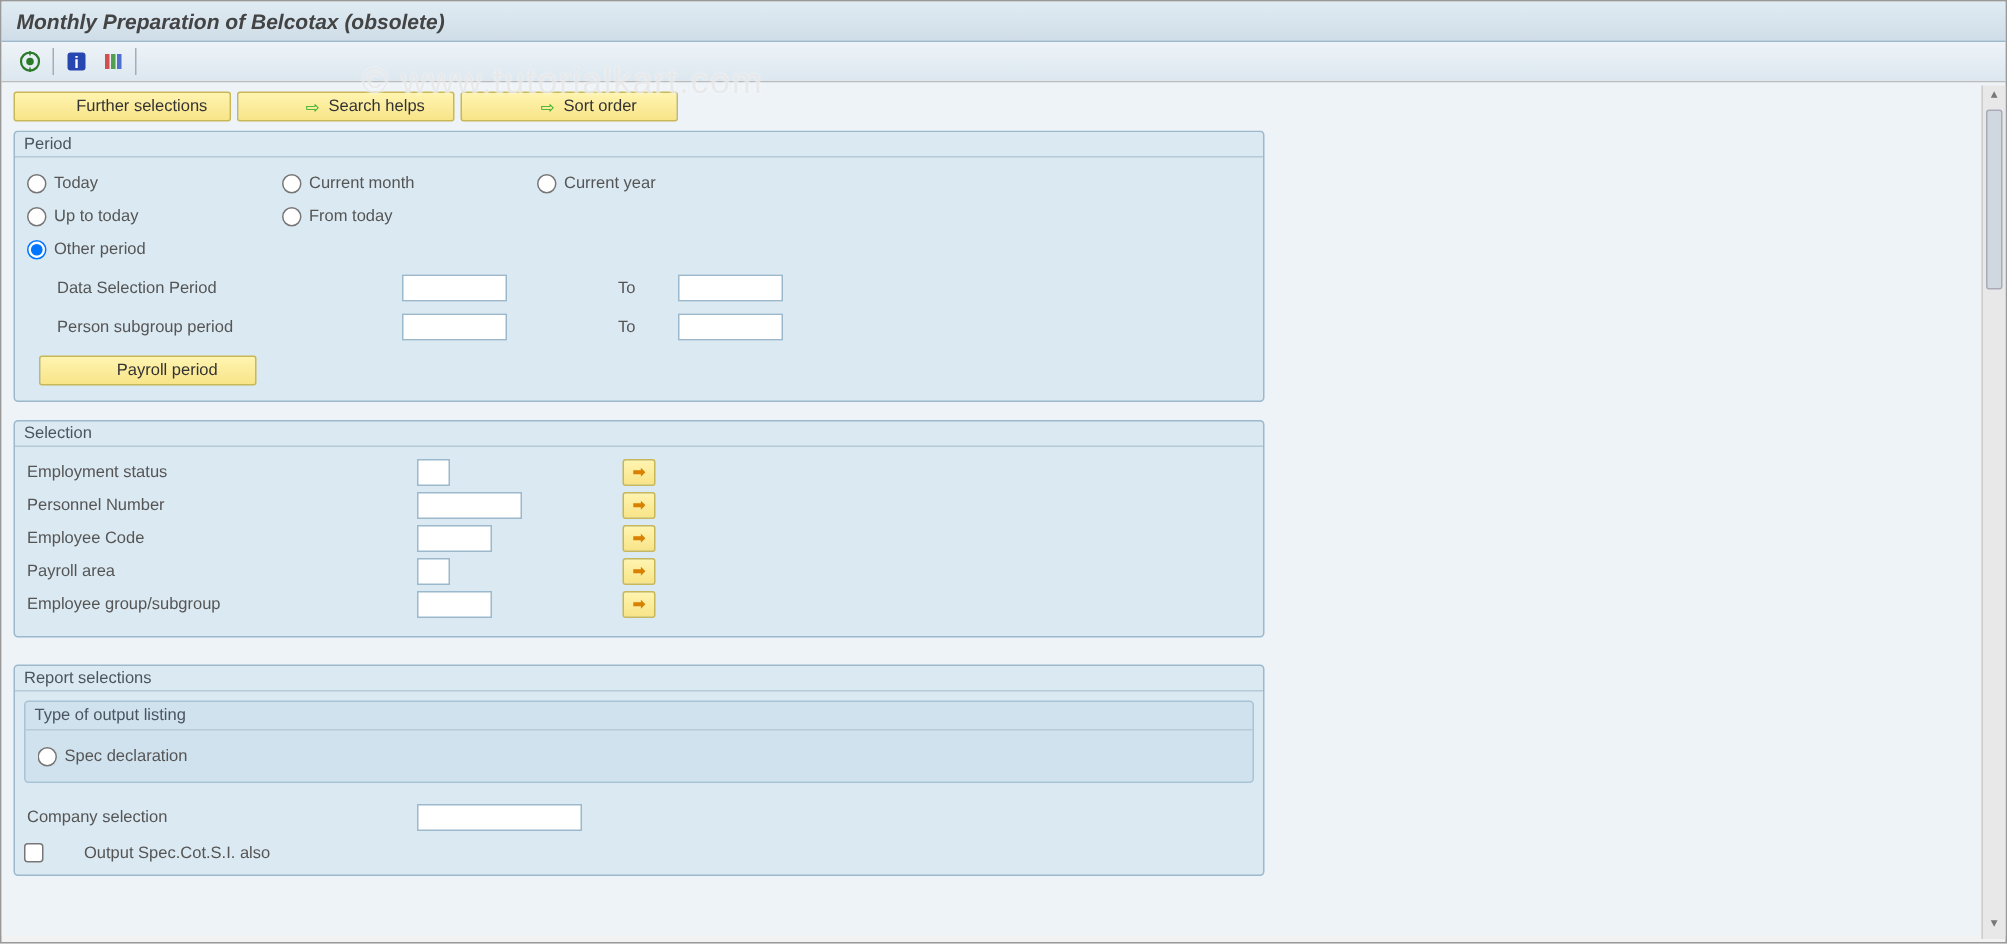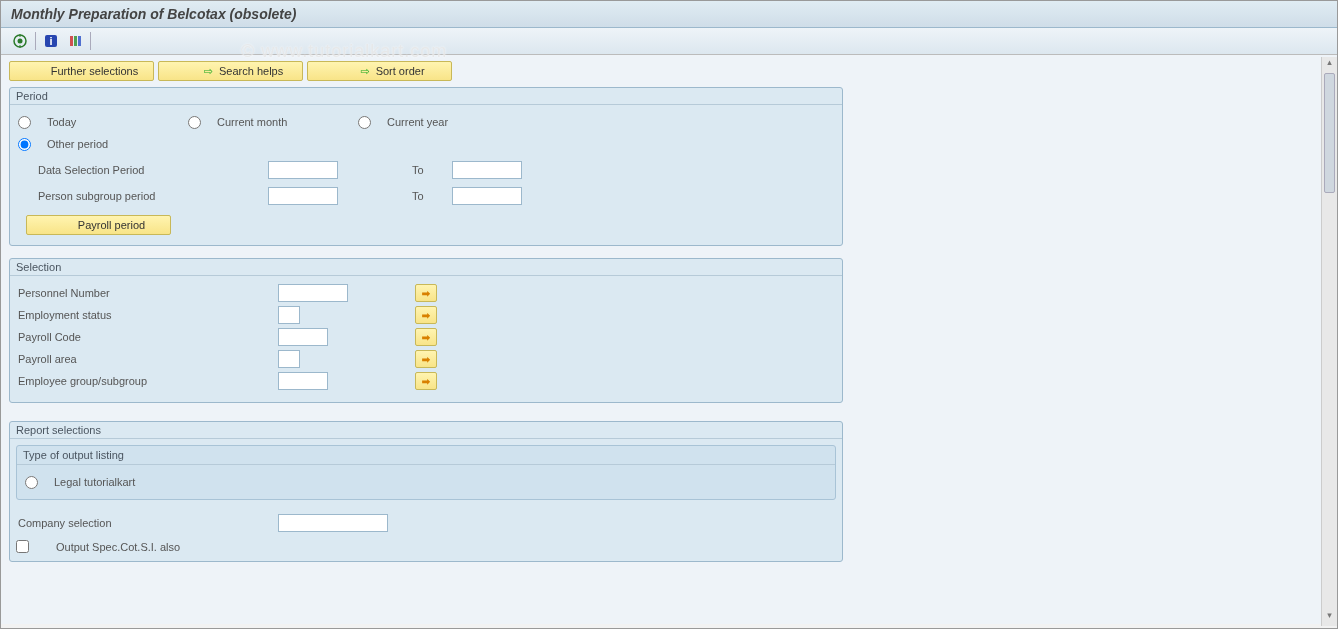--- a/index.html
+++ b/index.html
@@ -100,21 +100,21 @@
     }
     .group-body {
       padding: 6px 8px 10px 8px;
     }
     .row {
       display: flex;
       align-items: center;
       height: 22px;
     }
     .radio {
-      display: inline-flex; align-items: center; gap: 16px;
+      display: inline-flex; align-items: center; gap: 5px;
       margin-right: 10px;
       color: #555;
     }
     .radio input { margin: 0; }
     .col-a { width: 170px; display:inline-flex; align-items:center; }
     .col-b { width: 170px; display:inline-flex; align-items:flex-start; }
     .col-c { width: 170px; display:inline-flex; align-items:center; }
     .form-row {
       display: flex; align-items: center; margin-top: 4px; height: 22px;
     }
@@ -147,21 +147,21 @@
       margin: 6px 6px 12px 6px;
       padding: 0;
     }
     .subgroup-title{
       font-size:11px; color:#4a5560; padding:3px 6px; border-bottom:1px solid #b6cad8;
     }
     .subgroup-body{ padding:6px 8px;}
     .checkbox-row{ display:flex; align-items:center; gap:5px; margin-top:6px; color:#555;}
     .watermark{
       position:absolute; top:40px; left:240px;
-      color:#e8e8e8; font-size:18px; letter-spacing:1px;
+      color:#e8e8e8; font-size:24px; letter-spacing:1px;
       pointer-events:none; z-index:5; font-weight:normal;
       text-shadow:0 0 2px #fbfbfb;
       opacity:0.85;
     }
     .payroll-btn-holder{ padding:8px 0 0 8px;}
   </style>
 </head>
 <body>
 
 <div class="title-bar">
@@ -231,20 +231,34 @@
         <span class="col-c">
             <label class="radio">
               <input type="radio" name="period" style="">
               <span>Current year</span>
             </label>
           </span>
       </div>
       <div class="row">
         <span class="col-a">
             <label class="radio">
+              <input type="radio" name="period" style="">
+              <span>Up to today</span>
+            </label>
+          </span>
+        <span class="col-b">
+            <label class="radio">
+              <input type="radio" name="period" style="">
+              <span>From today</span>
+            </label>
+          </span>
+      </div>
+      <div class="row">
+        <span class="col-a">
+            <label class="radio">
               <input type="radio" name="period" checked="" style="">
               <span>Other period</span>
             </label>
           </span>
       </div>
       <div class="form-row">
         <span class="label">Data Selection Period</span>
         <input class="input-text w70" style="">
         <span class="to-label">To</span>
         <input class="input-text w70" style="">
@@ -260,31 +274,31 @@
           <span>Payroll period</span>
         </button>
       </div>
     </div>
   </div>
 
   <div class="group">
     <div class="group-title">Selection</div>
     <div class="group-body" style="position:relative;">
       <div class="selection-row">
+        <span class="label">Employment status</span>
+        <span class="input-area"><input class="input-text w25" style=""></span>
+        <span class="sel-col"><span class="sel-btn"></span></span>
+      </div>
+      <div class="selection-row">
         <span class="label">Personnel Number</span>
         <span class="input-area"><input class="input-text w70" style=""></span>
         <span class="sel-col"><span class="sel-btn"></span></span>
       </div>
       <div class="selection-row">
-        <span class="label">Employment status</span>
-        <span class="input-area"><input class="input-text w25" style=""></span>
-        <span class="sel-col"><span class="sel-btn"></span></span>
-      </div>
-      <div class="selection-row">
-        <span class="label">Payroll Code</span>
+        <span class="label">Employee Code</span>
         <span class="input-area"><input class="input-text w50" style=""></span>
         <span class="sel-col"><span class="sel-btn"></span></span>
       </div>
       <div class="selection-row">
         <span class="label">Payroll area</span>
         <span class="input-area"><input class="input-text w25" style=""></span>
         <span class="sel-col"><span class="sel-btn"></span></span>
       </div>
       <div class="selection-row">
         <span class="label">Employee group/subgroup</span>
@@ -296,21 +310,21 @@
 
   <div class="group" style="margin-top:18px;">
     <div class="group-title">Report selections</div>
     <div class="group-body" style="padding:0 0 8px 0;">
       <div class="subgroup">
         <div class="subgroup-title">Type of output listing</div>
         <div class="subgroup-body">
           <div class="row">
               <label class="radio">
                 <input type="radio" name="out" style="">
-                <span>Legal tutorialkart</span>
+                <span>Spec declaration</span>
               </label>
             </div>
         </div>
       </div>
       <div class="form-row" style="padding:0 8px;">
         <span class="label noind" style="width:260px;">Company selection</span>
         <input class="input-text w110" style="">
       </div>
       <div class="checkbox-row" style="padding:0 6px;gap:27px;">
         <input type="checkbox" style="">

